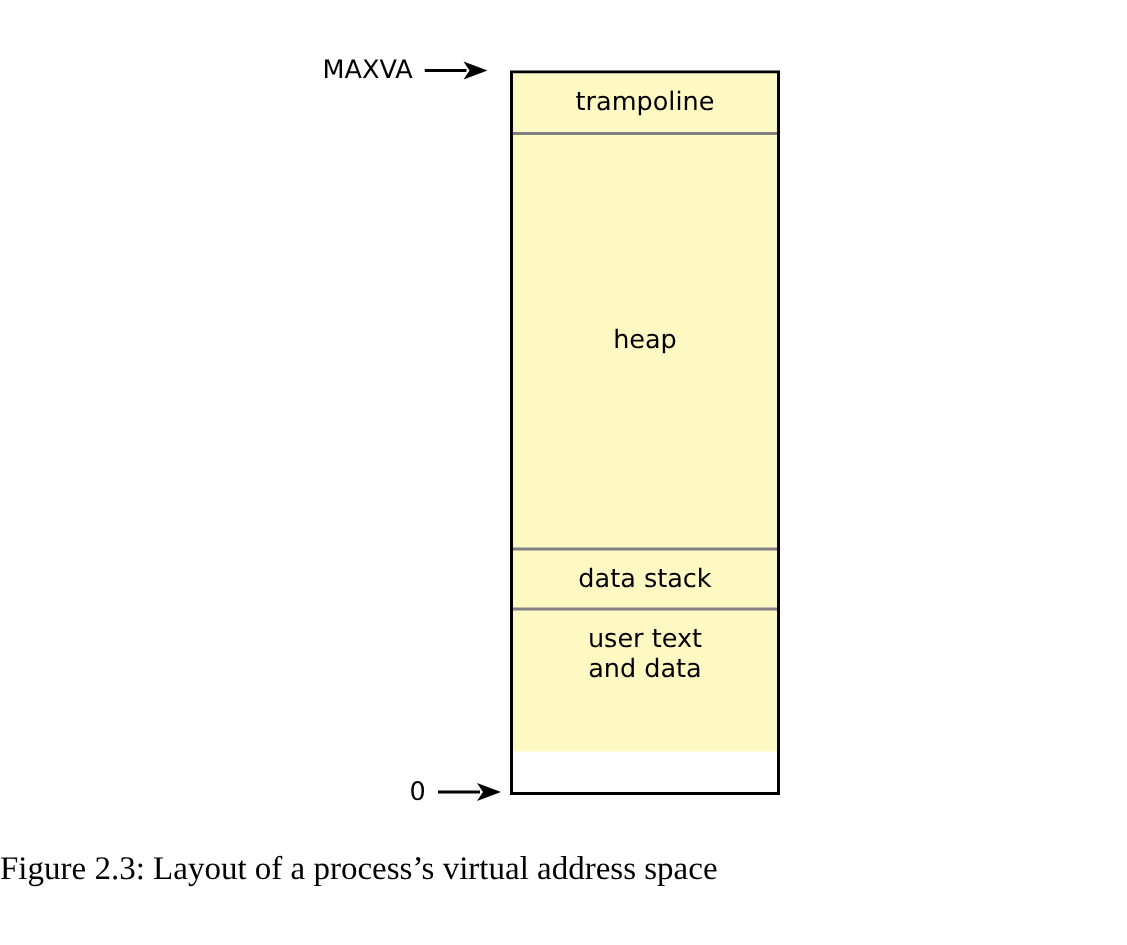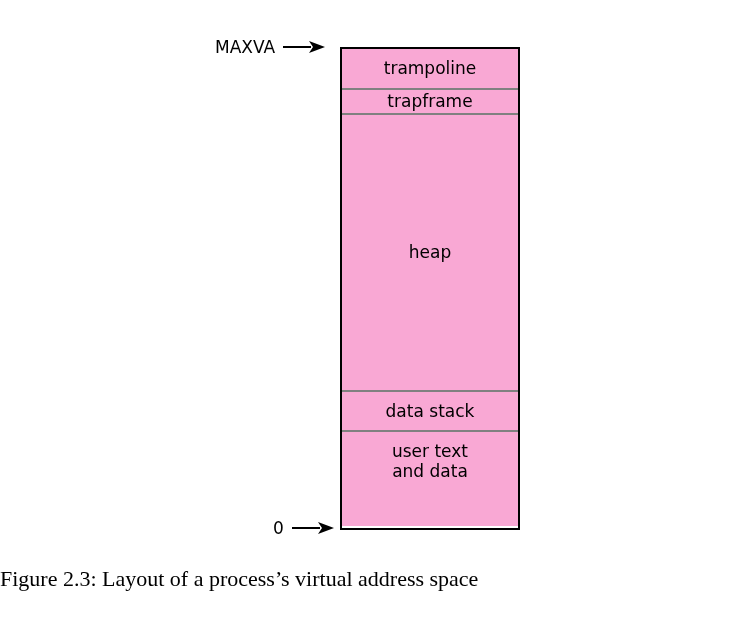--- a/index.html
+++ b/index.html
@@ -42,21 +42,21 @@
     box-sizing: border-box;
     position: relative;
     display: flex;
     align-items: center;
     justify-content: center;
     text-align: center;
     font-family: "DejaVu Sans", sans-serif;
     font-size: 17px;
     line-height: 1.18;
     color: #000000;
-    background: #f9a8d4;
+    background: #fef9c3;
     overflow: hidden;
   }
   .mem-seg + .mem-seg {
     border-top: 2px solid #808080;
   }
 
   
   .seg-trampoline { height: 39px; }
   .seg-trapframe  { height: 25px; }
   .seg-heap       { height: 277px; }
@@ -125,23 +125,20 @@
       </svg>
     </span>
   </div>
 
   <div class="memory-box">
 
     <div class="mem-seg seg-trampoline">
       <span class="seg-label">trampoline</span>
     </div>
 
-    <div class="mem-seg seg-trapframe">
-      <span class="seg-label">trapframe</span>
-    </div>
 
     <div class="mem-seg seg-heap">
       <span class="seg-label">heap</span>
     </div>
 
     <div class="mem-seg seg-userstack">
       <span class="seg-label">data stack</span>
     </div>
 
     <div class="mem-seg seg-usertext">

